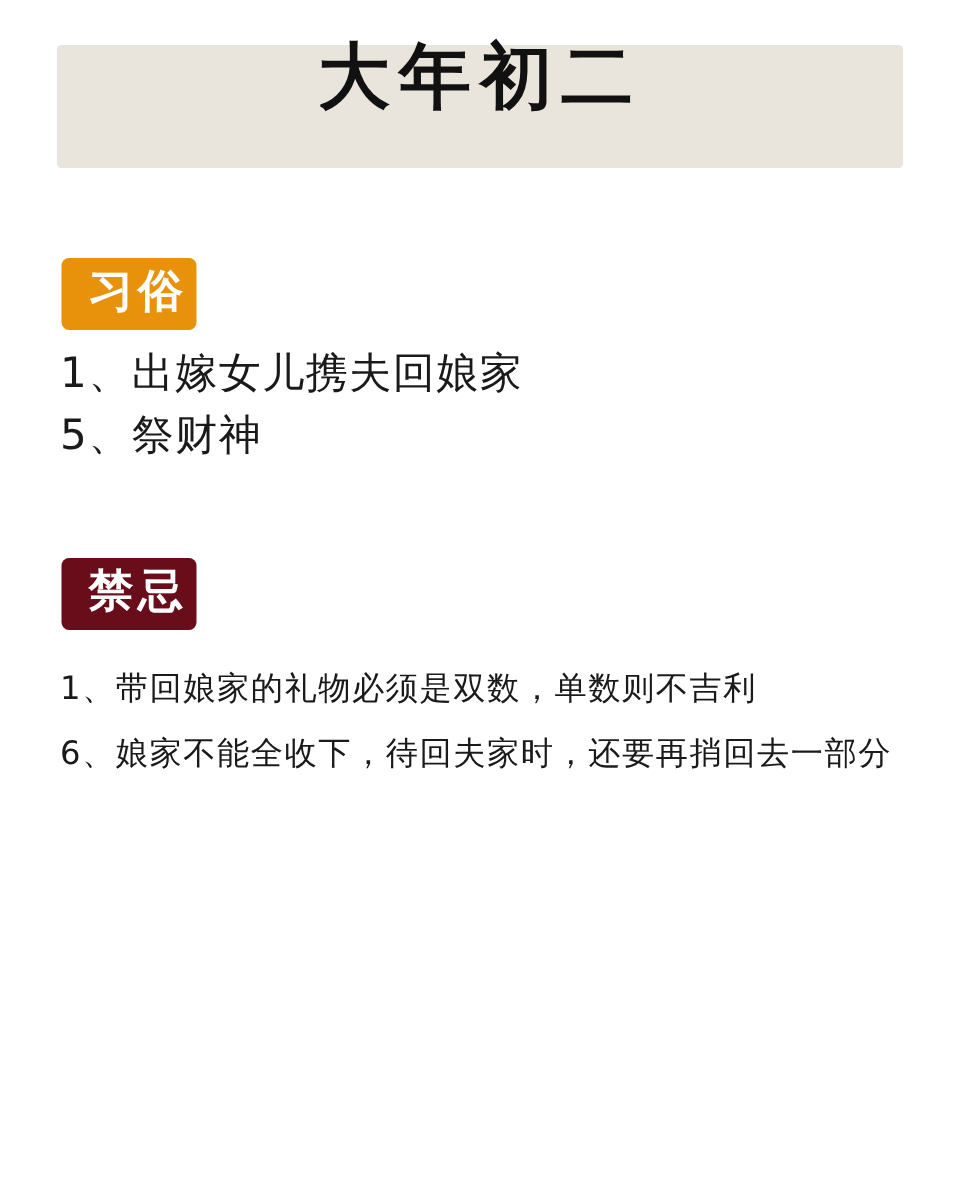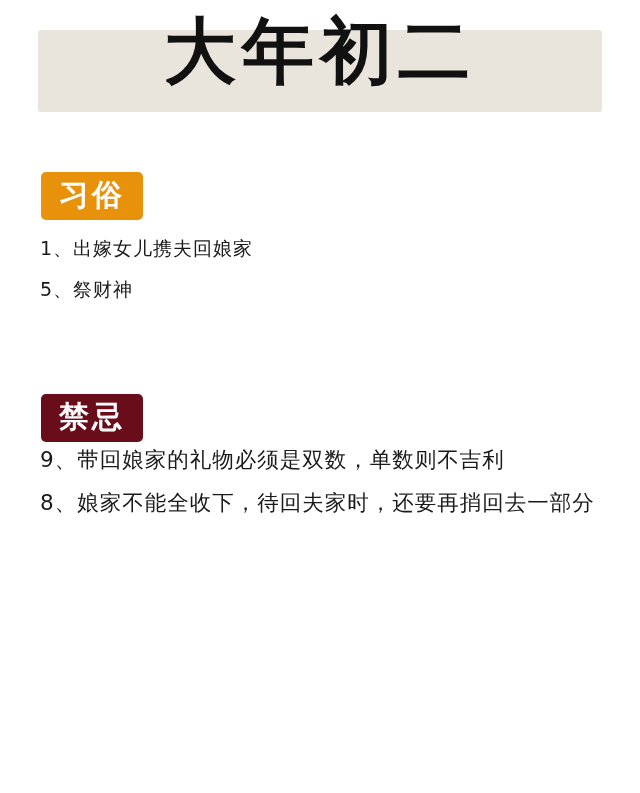--- a/index.html
+++ b/index.html
@@ -31,64 +31,64 @@
     height: 82px;
     background: #eae5dc;
     border-radius: 3px;
   }
   .title-text {
     position: absolute;
     left: 0;
     top: 8px;
     width: 640px;
     text-align: center;
-    font-size: 72px;
+    font-size: 48px;
     line-height: 86px;
     font-weight: bold;
     letter-spacing: 6px;
     color: #111111;
     font-family: "DejaVu Sans", "Liberation Sans", sans-serif;
   }
 
   
   .tag {
     display: inline-block;
-    padding: 6px 18px 8px 18px;
+    padding: 6px 6px 8px 18px;
     border-radius: 5px;
     color: #ffffff;
     font-size: 30px;
     line-height: 34px;
     font-weight: bold;
     letter-spacing: 3px;
     font-family: "DejaVu Sans", "Liberation Sans", sans-serif;
   }
   .tag-custom {
     position: absolute;
     left: 41px;
     top: 172px;
     background: #e8920c;
   }
   .tag-taboo {
     position: absolute;
     left: 41px;
-    top: 394px;
+    top: 372px;
     background: #6a0d1b;
   }
 
   
   .list {
     position: absolute;
     left: 40px;
     width: 560px;
   }
   .list-custom { top: 228px; }
   .list-taboo { top: 438px; }
 
   .line {
-    font-size: 19px;
+    font-size: 28px;
     line-height: 41px;
     color: #1a1a1a;
     letter-spacing: 1px;
     font-family: "DejaVu Sans", "Liberation Sans", sans-serif;
     white-space: pre-wrap;
   }
   .line-taboo {
     font-size: 21.5px;
     line-height: 43px;
   }
@@ -104,17 +104,17 @@
   <div class="tag tag-custom">习俗</div>
 
   <div class="list list-custom">
     <div class="line">1、出嫁女儿携夫回娘家</div>
     <div class="line">5、祭财神</div>
   </div>
 
   <div class="tag tag-taboo">禁忌</div>
 
   <div class="list list-taboo">
-    <div class="line line-taboo">9、带回娘家的礼物必须是双数，单数则不吉利</div>
-    <div class="line line-taboo">8、娘家不能全收下，待回夫家时，还要再捎回去一部分</div>
+    <div class="line line-taboo">1、带回娘家的礼物必须是双数，单数则不吉利</div>
+    <div class="line line-taboo">6、娘家不能全收下，待回夫家时，还要再捎回去一部分</div>
   </div>
 
 </div>
 
 </body></html>

